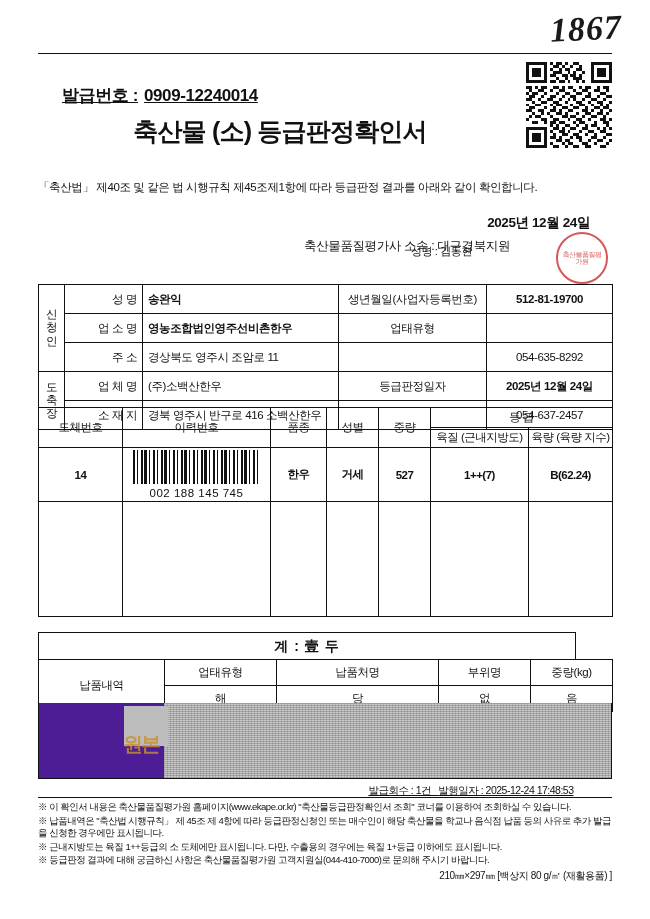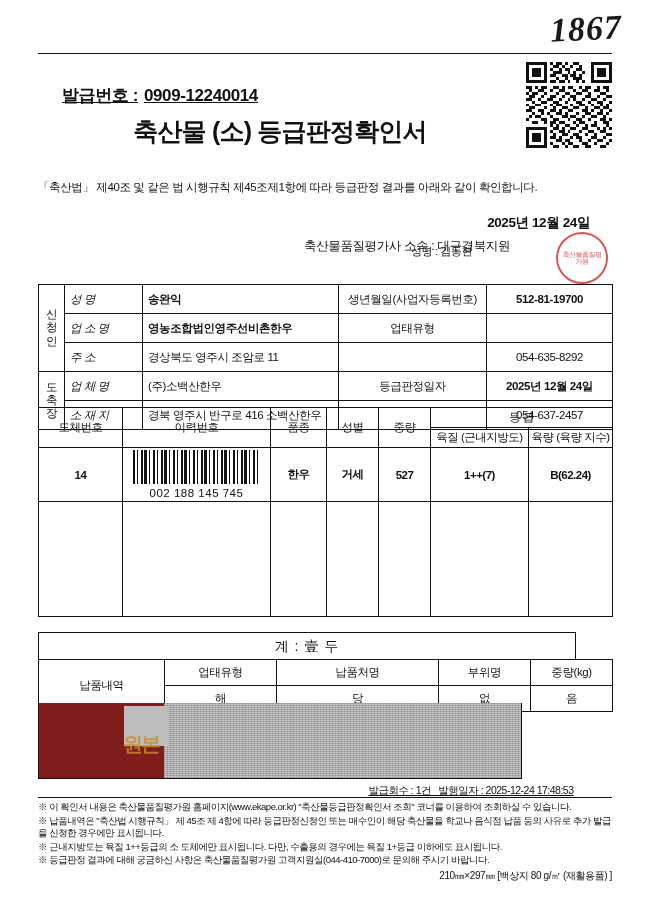--- a/index.html
+++ b/index.html
@@ -145,21 +145,21 @@
   }
   .c { text-align: center; }
   .b { font-weight: bold; }
   .vlabel {
     text-align: center;
     font-size: 11px;
     letter-spacing: -1px;
     line-height: 1.15;
     width: 26px;
   }
-  .lbl { text-align: left; letter-spacing: 2px; font-style: italic; }
+  .lbl { text-align: right; letter-spacing: 2px; }
 
   
   table.grade {
     position: absolute;
     left: 38px; top: 407px;
     width: 574px;
     border-collapse: collapse;
     table-layout: fixed;
   }
   table.grade td {
@@ -210,21 +210,21 @@
   .total-row {
     position: absolute;
     left: 38px; top: 632px;
     width: 538px;
     height: 27px;
     border: 1px solid #111;
     border-bottom: none;
     box-sizing: border-box;
     text-align: center;
     font-size: 14px;
-    font-weight: normal;
+    font-weight: bold;
     letter-spacing: 1px;
     padding-top: 5px;
   }
 
   
   table.delivery {
     position: absolute;
     left: 38px; top: 659px;
     width: 574px;
     border-collapse: collapse;
@@ -237,26 +237,26 @@
     letter-spacing: -0.4px;
     height: 21px;
     padding: 2px;
     vertical-align: middle;
   }
 
   
   .img-area {
     position: absolute;
     left: 38px; top: 703px;
-    width: 484px;
+    width: 574px;
     height: 76px;
     border: 1px solid #111;
     border-top: none;
     box-sizing: border-box;
-    background: #7f1d1d;
+    background: #4c1d95;
     overflow: hidden;
   }
   .img-noise {
     position: absolute;
     left: 125px; top: 0;
     width: 449px; height: 75px;
     background:
       repeating-linear-gradient(0deg, rgba(0,0,0,.18) 0 1px, rgba(0,0,0,0) 1px 2px),
       repeating-linear-gradient(90deg, rgba(0,0,0,.12) 0 1px, rgba(0,0,0,0) 1px 3px),
       #c8c8c8;

